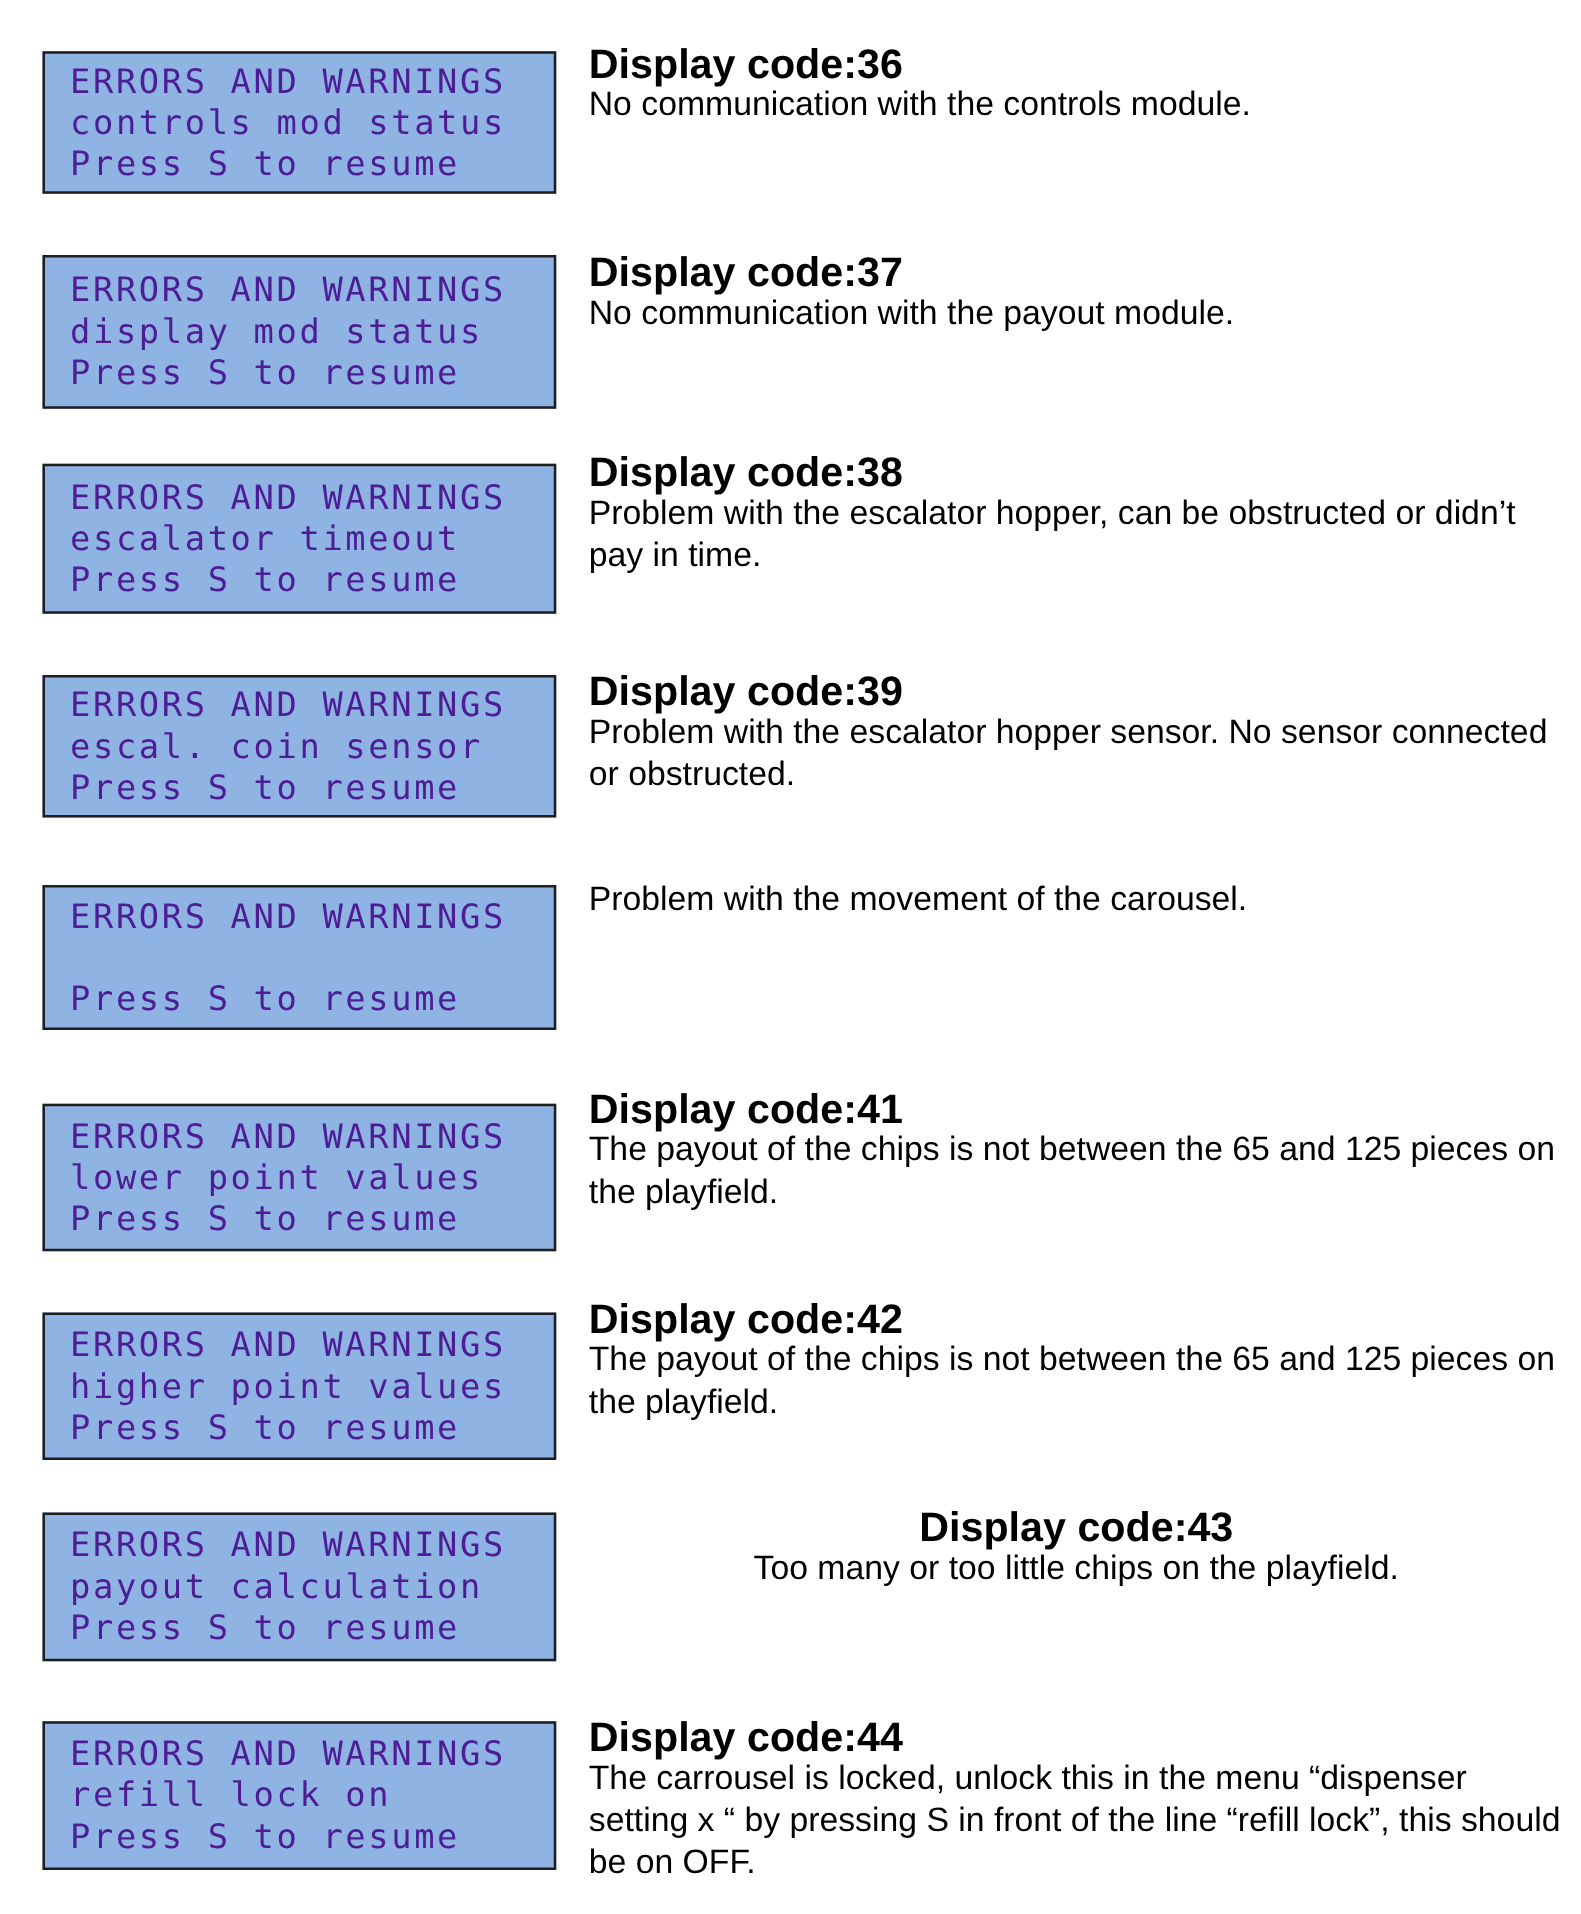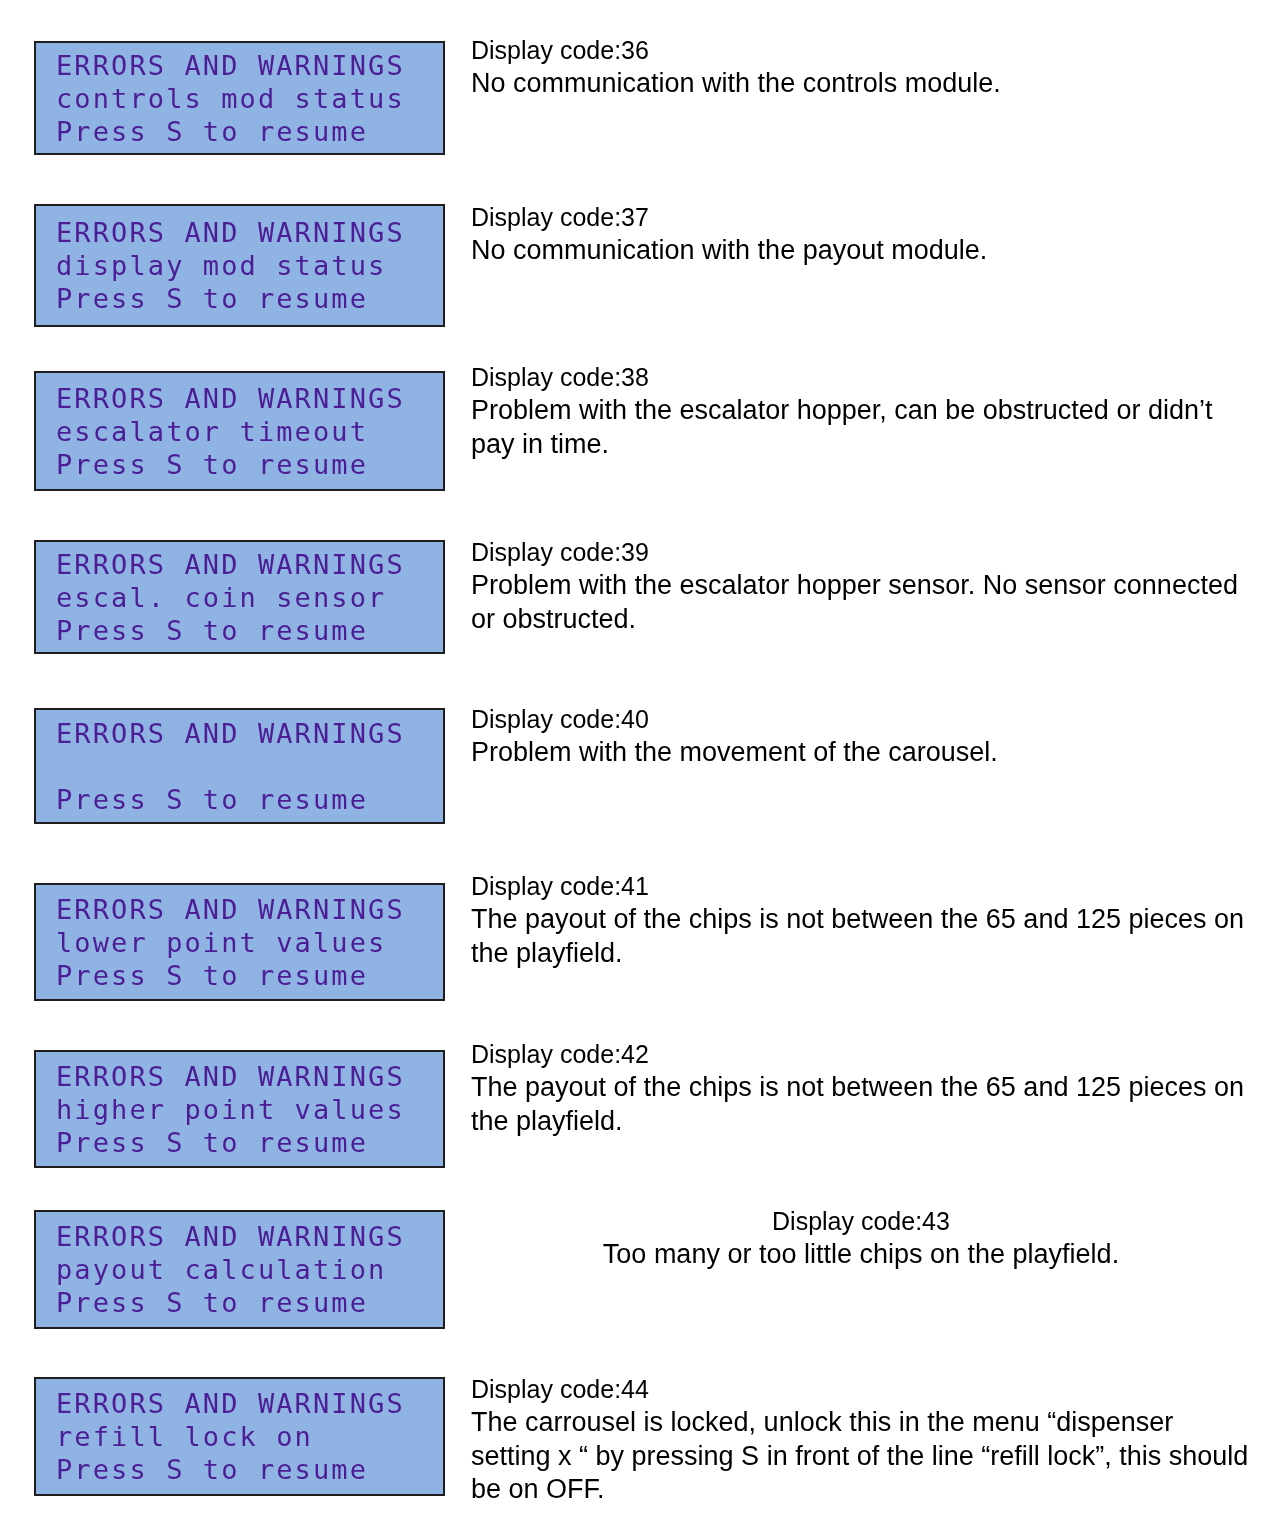--- a/index.html
+++ b/index.html
@@ -8,21 +8,21 @@
     position: absolute; left: 34px; width: 411px;
     background: #8fb4e3; border: 2px solid #1e1e1e; box-sizing: border-box;
   }
   .lcd-line {
     position: absolute; left: 20px;
     font-family: "DejaVu Sans Mono", monospace;
     font-size: 27px; letter-spacing: 2.1px; color: #4c1d95;
     white-space: pre; line-height: 33px;
   }
   .desc { position: absolute; left: 471px; width: 780px; font-family: "Liberation Sans", sans-serif; color: #000; }
-  .code { font-weight: normal; font-size: 25px; line-height: 33px; display: block; }
+  .code { font-weight: bold; font-size: 33px; line-height: 33px; display: block; }
   .text { font-size: 27px; line-height: 33.5px; display: block; }
 </style>
 </head>
 <body>
 
 <div id="doc">
     <div class="lcd" style="top: 41px; height: 114px;">
       <div class="lcd-line" style="top: 5.5px;">ERRORS AND WARNINGS</div>
       <div class="lcd-line" style="top: 38.5px;">controls mod status</div>
       <div class="lcd-line" style="top: 71.5px;">Press S to resume</div>
@@ -56,21 +56,20 @@
     </div>
     <div class="desc" style="top: 536px;">
       <span class="code">Display code:39</span>
       <span class="text">Problem with the escalator hopper sensor. No sensor connected or obstructed.</span>
     </div>
     <div class="lcd" style="top: 708px; height: 116px;">
       <div class="lcd-line" style="top: 6.5px;">ERRORS AND WARNINGS</div>
       <div class="lcd-line" style="top: 72.5px;">Press S to resume</div>
     </div>
     <div class="desc" style="top: 703px;">
-      <span class="code">Display code:40</span>
       <span class="text">Problem with the movement of the carousel.</span>
     </div>
     <div class="lcd" style="top: 883px; height: 118px;">
       <div class="lcd-line" style="top: 7.5px;">ERRORS AND WARNINGS</div>
       <div class="lcd-line" style="top: 40.5px;">lower point values</div>
       <div class="lcd-line" style="top: 73.5px;">Press S to resume</div>
     </div>
     <div class="desc" style="top: 870px;">
       <span class="code">Display code:41</span>
       <span class="text">The payout of the chips is not between the 65 and 125 pieces on the playfield.</span>

